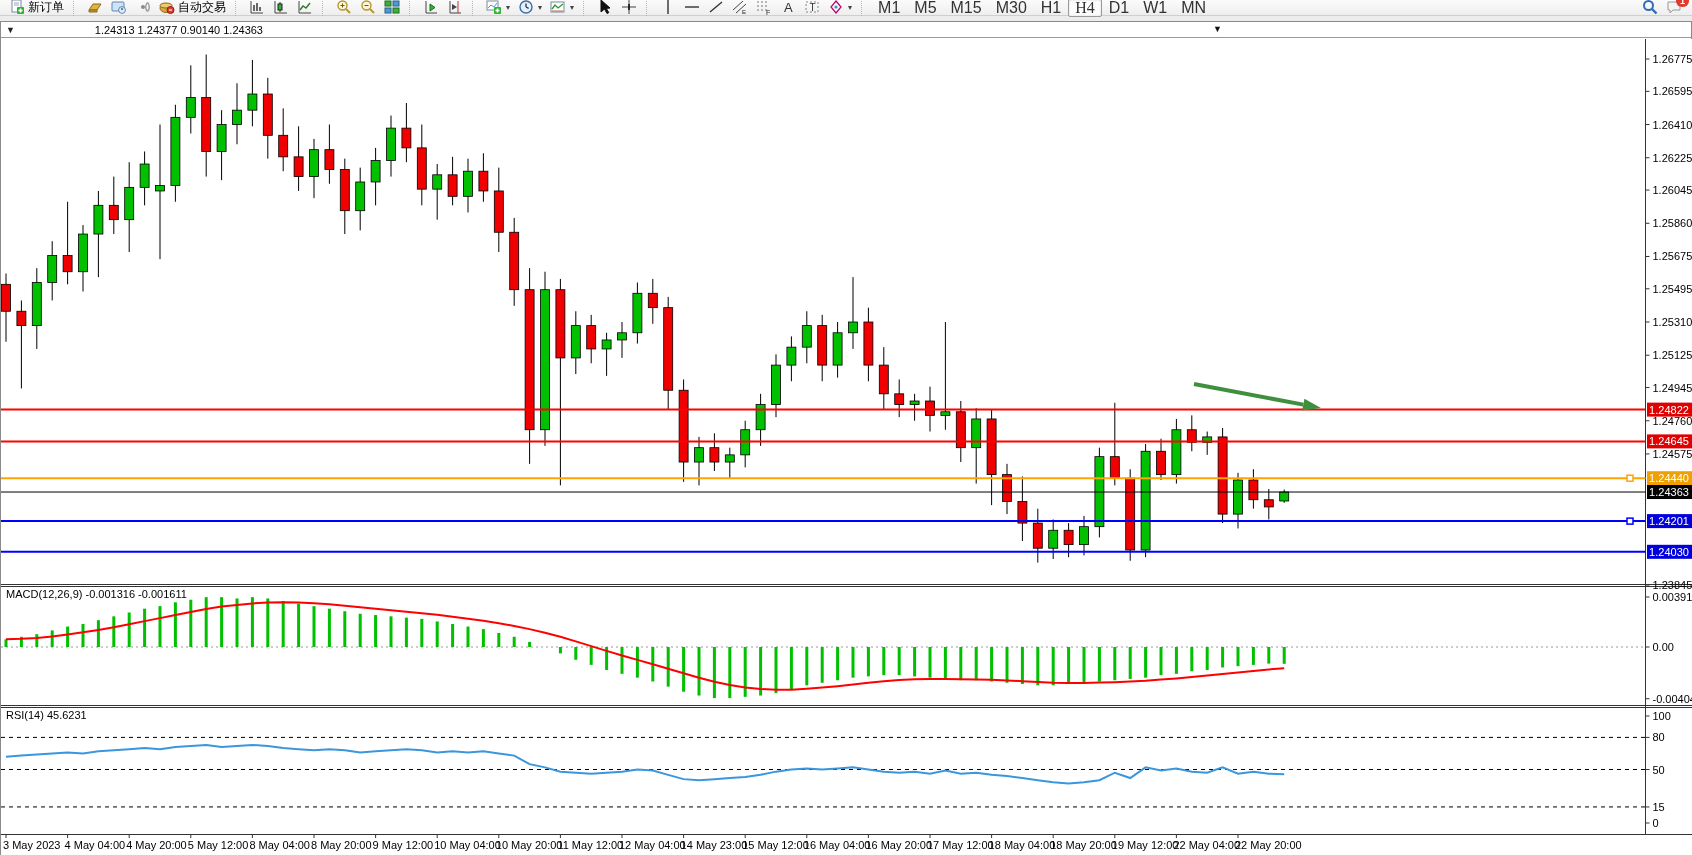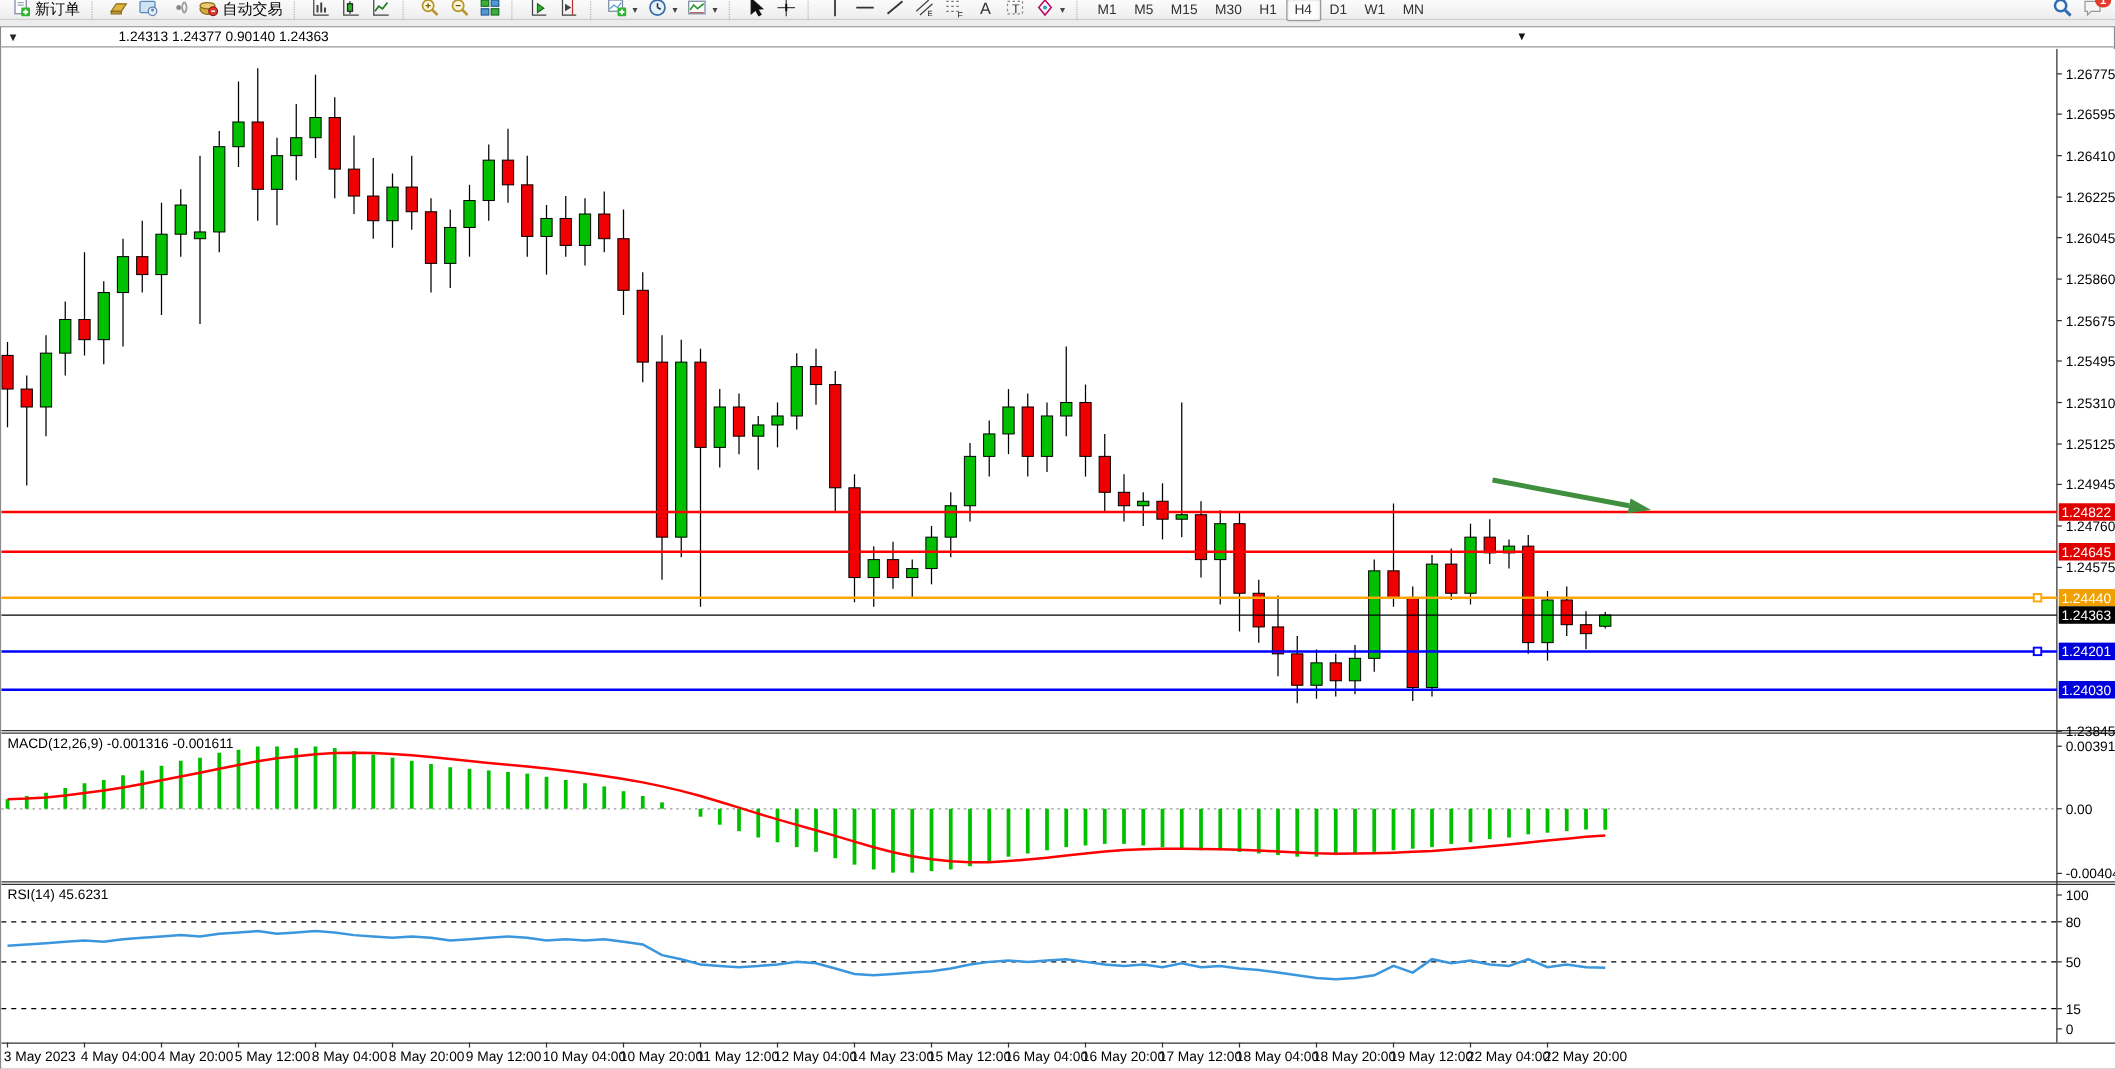--- a/index.html
+++ b/index.html
@@ -11,22 +11,22 @@
   .toolbar { position:absolute; left:0; top:0; width:1692px; height:16px;
              background:linear-gradient(#fbfbfb,#eeeeee); border-bottom:1px solid #cfcfcf;
              display:flex; align-items:center; padding-left:2px; }
   .tb-group { display:flex; align-items:center; height:21px; padding:0 3px; }
   .tb-sep { width:5px; height:17px; border-left:1px dotted #b5b5b5; margin:0 2px; }
   .tb-btn { display:flex; align-items:center; gap:3px; padding:1px 3px; border:1px solid transparent;
             border-radius:2px; height:19px; cursor:default; white-space:nowrap; }
   .tb-btn .lbl { font-size:12px; }
   .icon16 { width:16px; height:16px; display:inline-block; }
   .caret { font-size:8px; color:#444; margin-left:1px; }
-  .tf-btn { padding:1px 6px; height:18px; display:flex; align-items:center; border:1px solid transparent; border-radius:2px; color:#333; font-size:11px; }
-  .tf-btn.active { background:#fdfdfd; border:1px solid #9a9a9a; box-shadow:inset 0 0 2px #ccc; }
+  .tf-btn { padding:1px 6px; height:18px; display:flex; align-items:center; border:1px solid transparent; border-radius:2px; color:#333; font-size:16px; }
+  .tf-btn.active { background:#fdfdfd; border:1px solid #9a9a9a; box-shadow:inset 0 0 2px #ccc;font-family:Liberation Serif, serif; }
   .tb-right { margin-left:auto; display:flex; align-items:center; gap:8px; padding-right:10px; }
   .chat-wrap { position:relative; }
   .badge-red { position:absolute; top:-4px; right:-7px; background:#e23b2e; color:#fff; border-radius:8px;
                font-size:9px; padding:0 4px; height:12px; line-height:12px; font-weight:bold; }
 
   
   .chart-window { position:absolute; left:0; top:21px; width:1692px; height:834px;
                   background:#fff; border:1px solid #8a8a8a; border-top:1px solid #8a8a8a; }
   .chart-titlebar { position:relative; height:16px; border-bottom:1px solid #9a9a9a; background:#fff;
                     display:flex; align-items:center; gap:6px; padding-left:5px; font-size:11px; }

